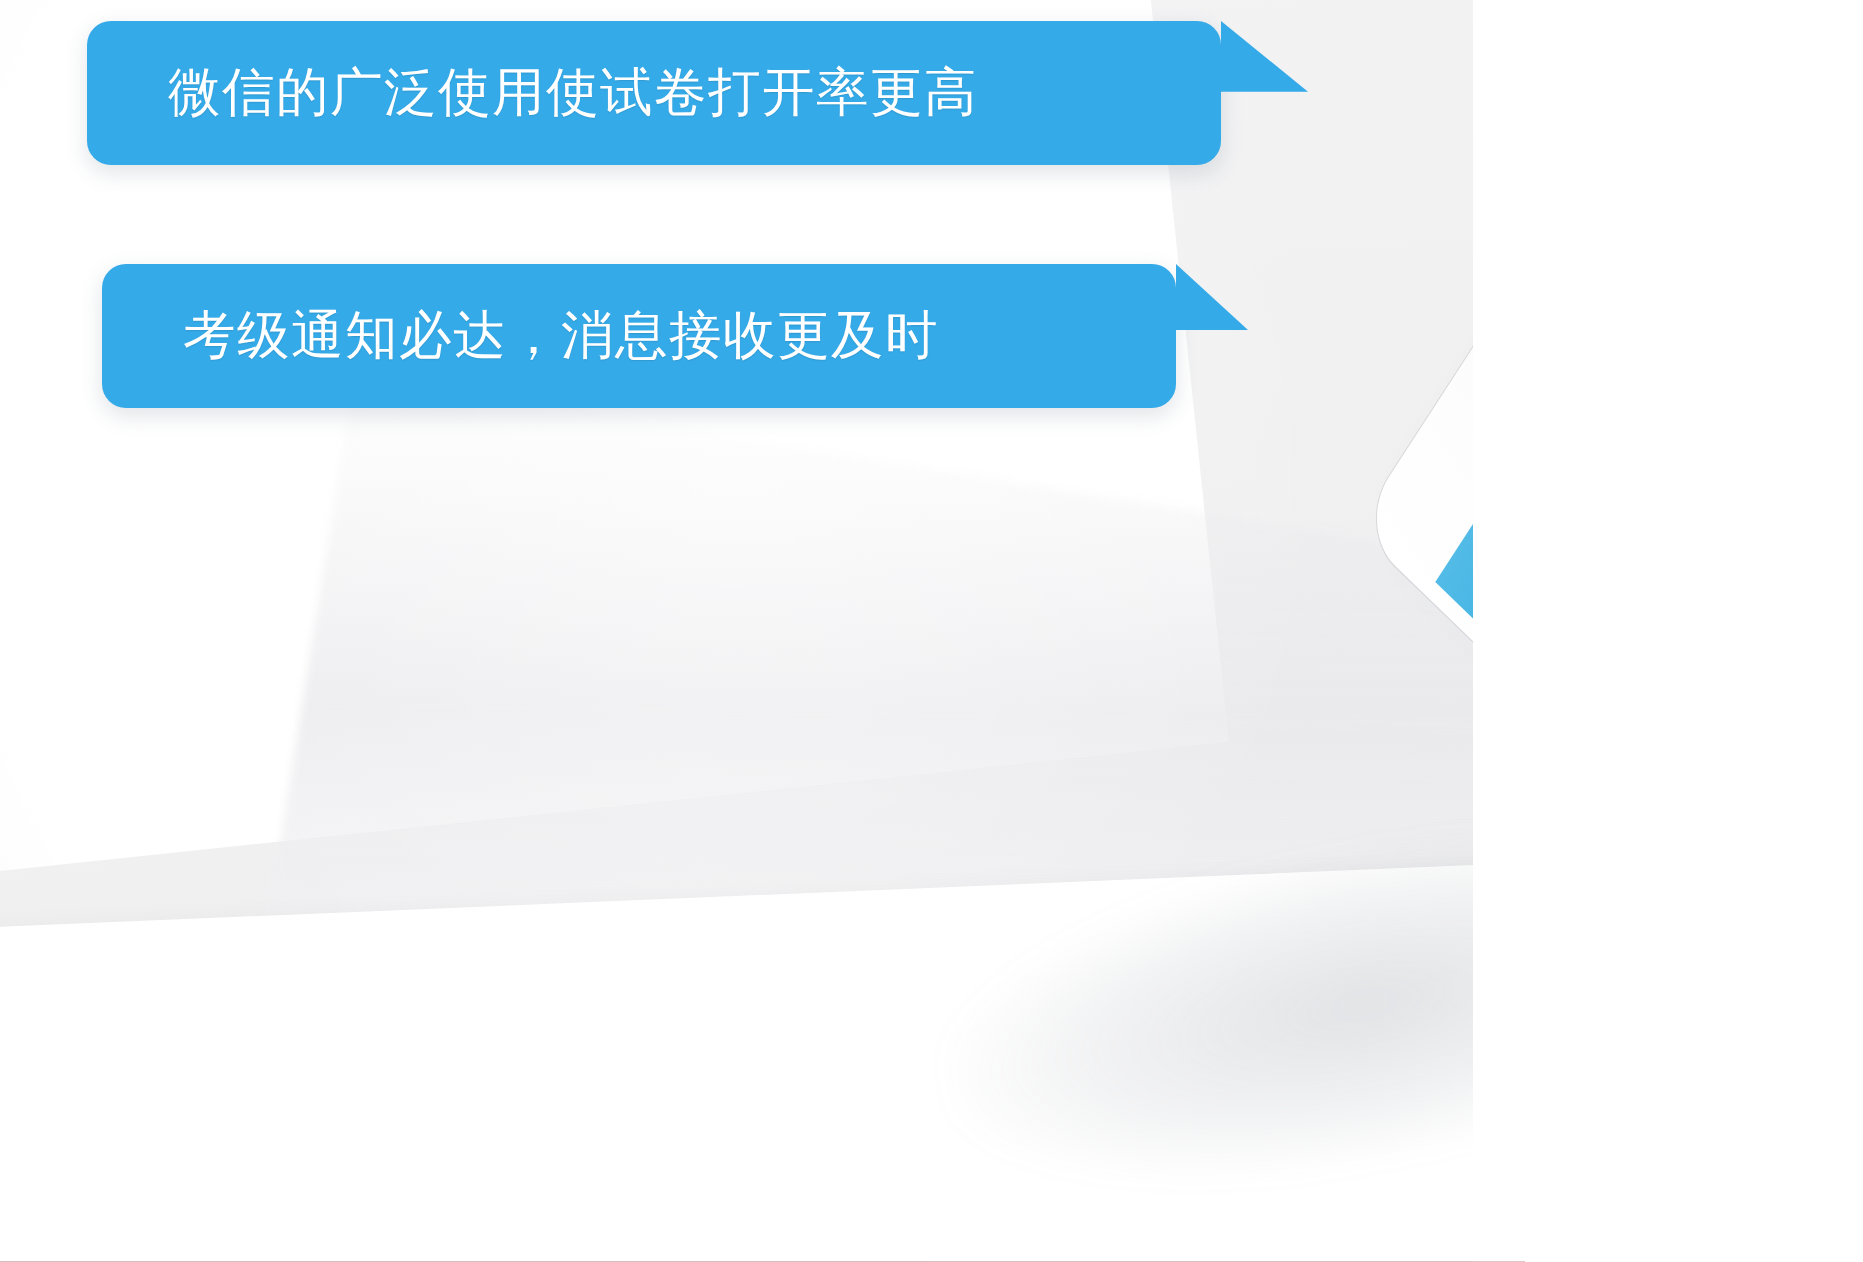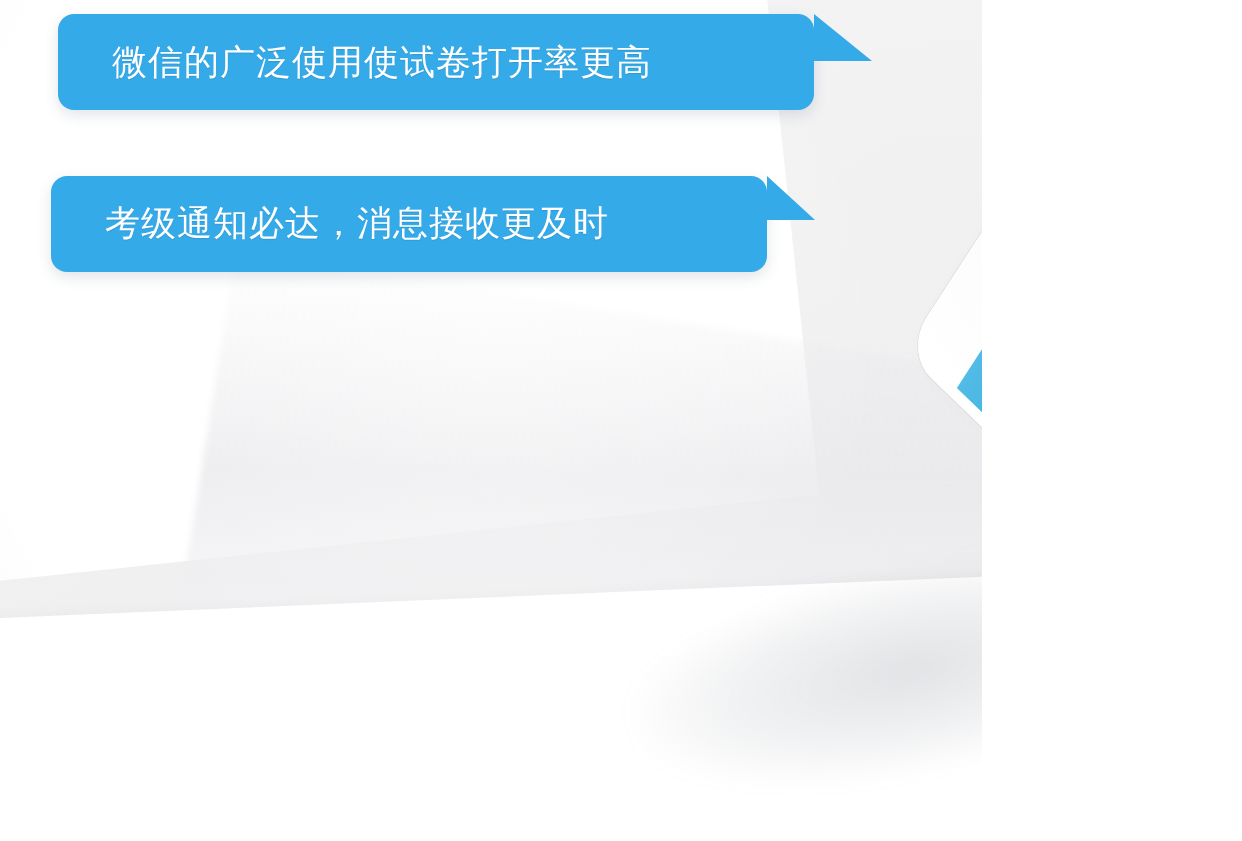--- a/index.html
+++ b/index.html
@@ -90,21 +90,21 @@
     color: #ffffff;
     font-size: 35px;
     line-height: 1.1;
     letter-spacing: 1px;
     white-space: nowrap;
     text-shadow: 0 1px 1px rgba(0,0,0,.10);
     padding-left: 54px;
   }
 
   #bubble-1 { left: 58px;  top: 14px;  width: 756px; height: 96px; }
-  #bubble-2 { left: 51px;  top: 176px; width: 716px; height: 96px; font-family: Liberation Serif, serif; }
+  #bubble-2 { left: 68px;  top: 176px; width: 716px; height: 96px; }
   #bubble-3 { left: 58px;  top: 326px; width: 720px; height: 104px; }
 
   
   .tail {
     position: absolute;
     top: 0;
     left: 100%;
     background: #35aae8;
     clip-path: polygon(0% 0%, 100% 76%, 0% 76%);
     filter: drop-shadow(0 4px 6px rgba(70,90,110,.12));

